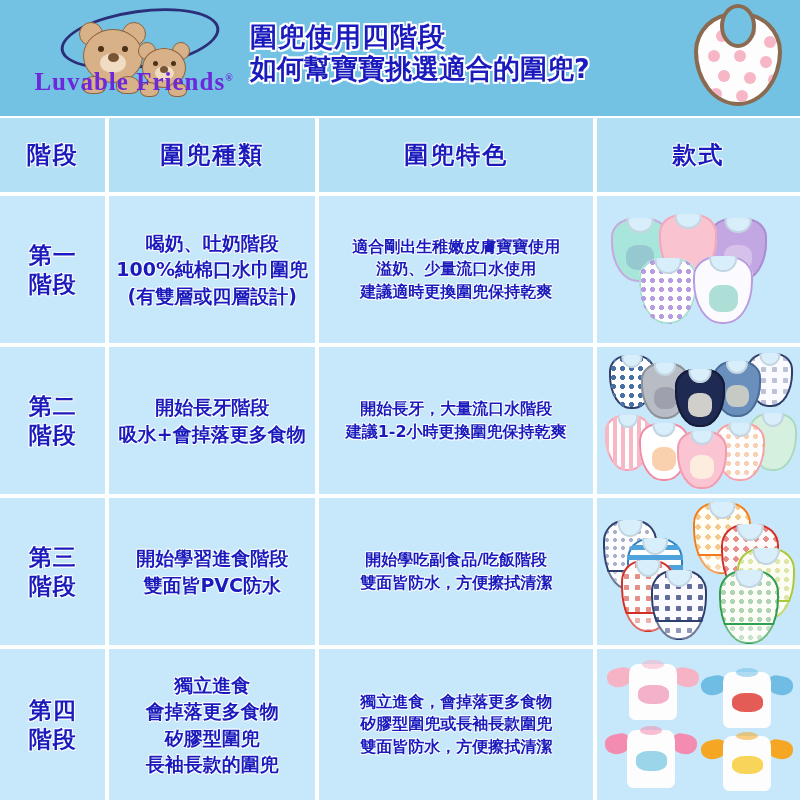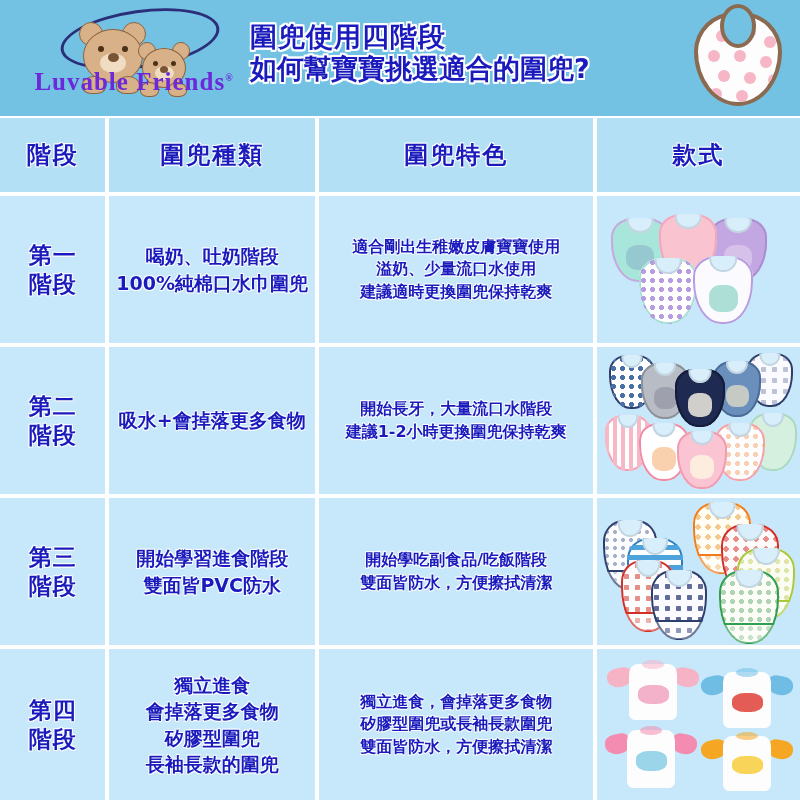--- a/index.html
+++ b/index.html
@@ -396,20 +396,21 @@
       <div class="cell c-stage">
         <span class="stage-text">
           <span class="ln">第一</span>
           <span class="ln">階段</span>
         </span>
       </div>
       <div class="cell c-type">
         <span class="body-text">
           <span class="ln">喝奶、吐奶階段</span>
           <span class="ln">100%純棉口水巾圍兜</span>
+          <span class="ln">(有雙層或四層設計)</span>
         </span>
       </div>
       <div class="cell c-feature">
         <span class="body-text">
           <span class="ln">適合剛出生稚嫩皮膚寶寶使用</span>
           <span class="ln">溢奶、少量流口水使用</span>
           <span class="ln">建議適時更換圍兜保持乾爽</span>
         </span>
       </div>
       <div class="cell c-style">
@@ -433,20 +434,21 @@
 
     <div class="row data-row">
       <div class="cell c-stage">
         <span class="stage-text">
           <span class="ln">第二</span>
           <span class="ln">階段</span>
         </span>
       </div>
       <div class="cell c-type">
         <span class="body-text">
+          <span class="ln">開始長牙階段</span>
           <span class="ln">吸水+會掉落更多食物</span>
         </span>
       </div>
       <div class="cell c-feature">
         <span class="body-text">
           <span class="ln">開始長牙，大量流口水階段</span>
           <span class="ln">建議1-2小時更換圍兜保持乾爽</span>
         </span>
       </div>
       <div class="cell c-style">

